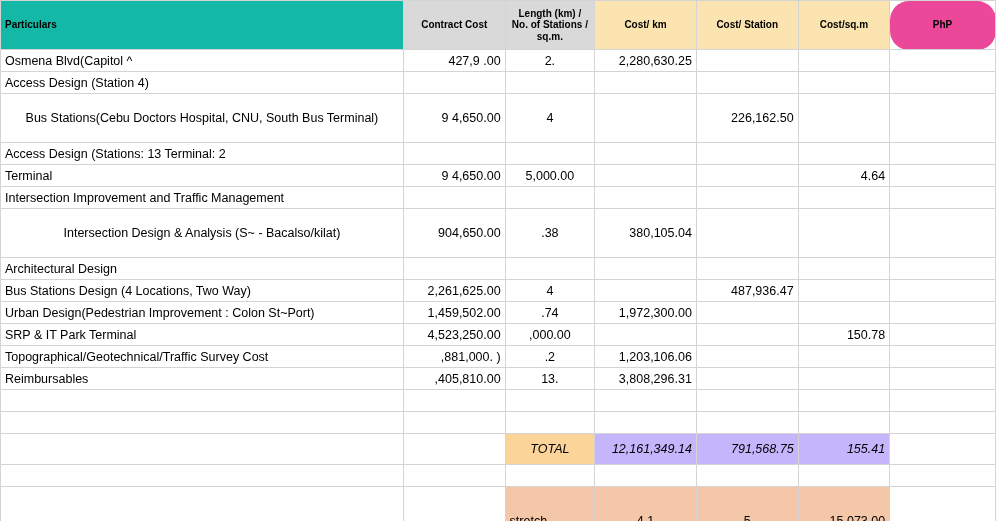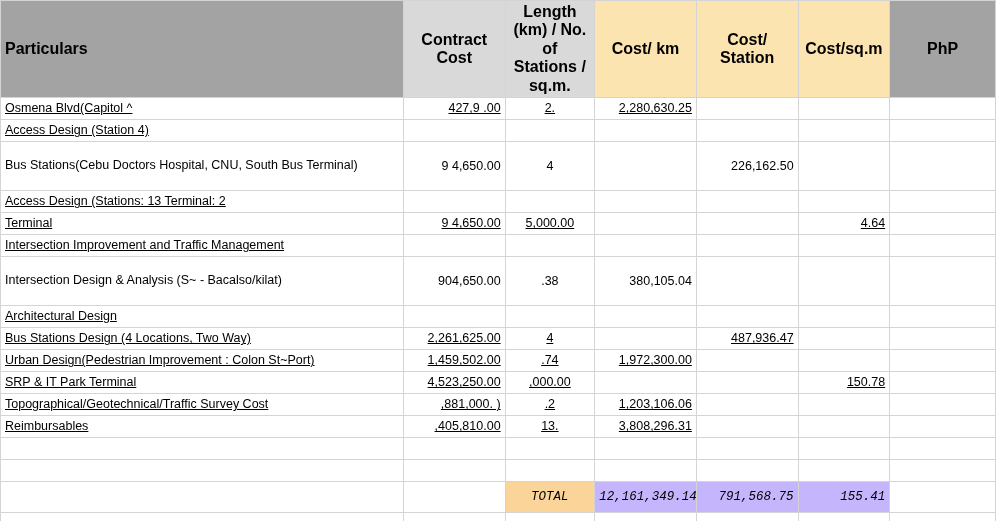--- a/index.html
+++ b/index.html
@@ -38,49 +38,50 @@
   col.c-costsqm     { width: 90px; }
   col.c-php         { width: 104px; }
 
   
   tr.header td {
     background: #d9d9d9;
     font-weight: bold;
     text-align: center;
     vertical-align: middle;
     height: 44px;
-    font-size: 16px;
+    font-size: 10px;
     line-height: 1.15;
     white-space: normal;
   }
   tr.header td.hdr-particulars {
     text-align: left;
-    background: #a3a3a3;
+    background: #14b8a6;
   }
   tr.header td.hl {
     background: #fce4b0;
     margin-top: 24px;
   }
   tr.header td.hdr-php {
-    background: #a3a3a3;
+    background: #ec4899;
+    border-radius: 19px;
   }
 
   .num { text-align: right; }
   .ctr { text-align: center; }
   .bold { font-weight: bold; }
 
   .indent1 { padding-left: 30px; }
   .indent2 { padding-left: 40px; }
 
-  .row-h22 { height: 22px; text-decoration: underline; }
+  .row-h22 { height: 22px; }
 
   td.blank { }
 
   
-  tr.total-row td { height: 26px; font-family: Liberation Mono, monospace; }
+  tr.total-row td { height: 26px; }
   td.total-label {
     background: #fbd49a;
     font-style: italic;
     font-weight: bold;
     text-align: center;
   }
   td.total-val {
     background: #c4b5fd;
     font-style: italic;
     font-weight: bold;
@@ -139,21 +140,21 @@
       <td class="bold">Access Design (Station 4)</td>
       <td class="num"></td>
       <td class="ctr"></td>
       <td class="num"></td>
       <td class="num"></td>
       <td class="num"></td>
       <td class="num"></td>
     </tr>
 
     <tr>
-      <td class="indent1 two-line" style="height:44px;">Bus Stations(Cebu Doctors Hospital,                   CNU, South Bus Terminal)</td>
+      <td class="indent1 two-line" style="height:44px;text-align:center;">Bus Stations(Cebu Doctors Hospital,                   CNU, South Bus Terminal)</td>
       <td class="num">9  4,650.00</td>
       <td class="ctr">4</td>
       <td class="num"></td>
       <td class="num">226,162.50</td>
       <td class="num"></td>
       <td class="num"></td>
     </tr>
 
     <tr class="row-h22">
       <td class="bold">Access Design (Stations: 13 Terminal: 2</td>
@@ -179,21 +180,21 @@
       <td class="bold">Intersection Improvement and Traffic Management</td>
       <td class="num"></td>
       <td class="ctr"></td>
       <td class="num"></td>
       <td class="num"></td>
       <td class="num"></td>
       <td class="num"></td>
     </tr>
 
     <tr>
-      <td class="indent2 two-line" style="height:44px;">Intersection Design &amp; Analysis (S~                    -             Bacalso/kilat)</td>
+      <td class="indent2 two-line" style="height:44px;text-align:center;">Intersection Design &amp; Analysis (S~                    -             Bacalso/kilat)</td>
       <td class="num">904,650.00</td>
       <td class="ctr">.38</td>
       <td class="num">380,105.04</td>
       <td class="num"></td>
       <td class="num"></td>
       <td class="num"></td>
     </tr>
 
     <tr class="row-h22">
       <td class="bold">Architectural Design</td>

